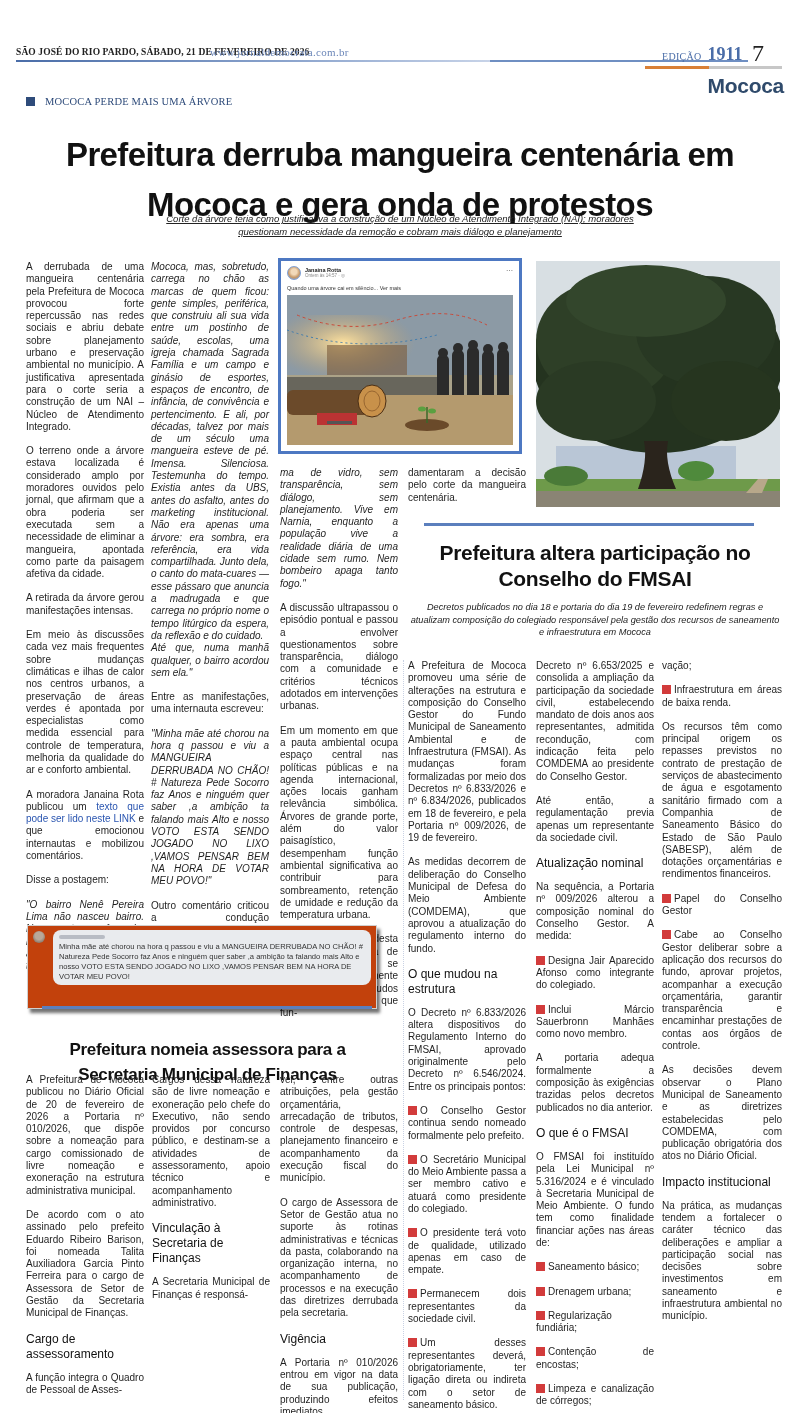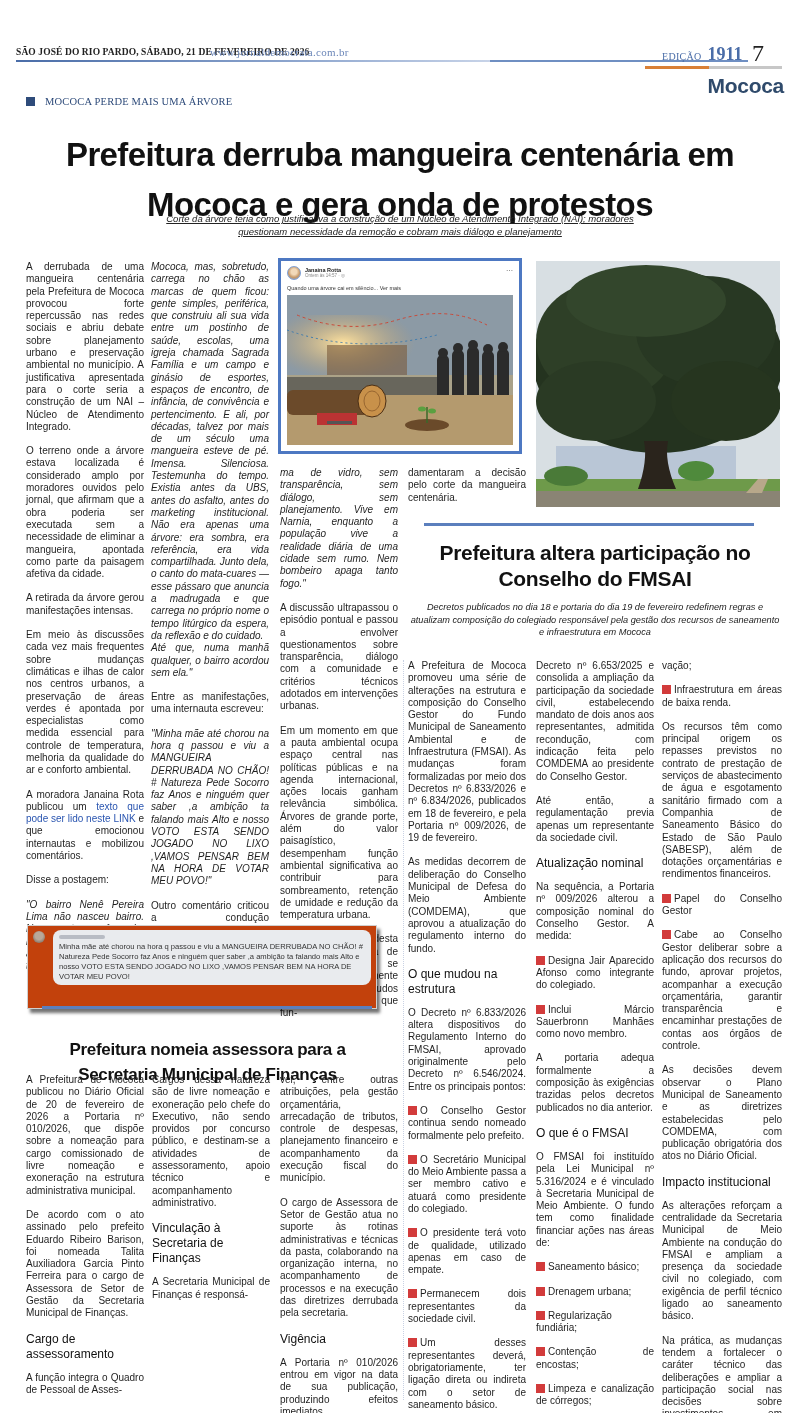--- a/index.html
+++ b/index.html
@@ -225,21 +225,20 @@
 </div>
 
 <div class="col" style="left:662px; top:660px; width:120px;">
   <p>vação;</p>
   <p><span class="bullet"></span><span>Infraestrutura em áreas de baixa renda.</span></p>
   <p>Os recursos têm como principal origem os repasses previstos no contrato de prestação de serviços de abastecimento de água e esgotamento sanitário firmado com a Companhia de Saneamento Básico do Estado de São Paulo (SABESP), além de dotações orçamentárias e rendimentos financeiros.</p>
   <p><span class="bullet"></span><span>Papel do Conselho Gestor</span></p>
   <p><span class="bullet"></span><span>Cabe ao Conselho Gestor deliberar sobre a aplicação dos recursos do fundo, aprovar projetos, acompanhar a execução orçamentária, garantir transparência e encaminhar prestações de contas aos órgãos de controle.</span></p>
   <p>As decisões devem observar o Plano Municipal de Saneamento e as diretrizes estabelecidas pelo COMDEMA, com publicação obrigatória dos atos no Diário Oficial.</p>
   <h3>Impacto institucional</h3>
-  <p>As alterações reforçam a centralidade da Secretaria Municipal de Meio Ambiente na condução do FMSAI e ampliam a presença da sociedade civil no colegiado, com exigência de perfil técnico ligado ao saneamento básico.</p>
   <p>Na prática, as mudanças tendem a fortalecer o caráter técnico das deliberações e ampliar a participação social nas decisões sobre investimentos em saneamento e infraestrutura ambiental no município.</p>
 </div>
 
 <div class="comment-img">
   <div class="c-avatar"></div>
   <div class="c-bubble">
     <div class="c-name"></div>
     <div class="c-text">Minha mãe até chorou na hora q passou e viu a MANGUEIRA DERRUBADA NO CHÃO! # Natureza Pede Socorro faz Anos e ninguém quer saber ,a ambição ta falando mais Alto e nosso VOTO ESTA SENDO JOGADO NO LIXO ,VAMOS PENSAR BEM NA HORA DE VOTAR MEU POVO!</div>
   </div>
 </div>

